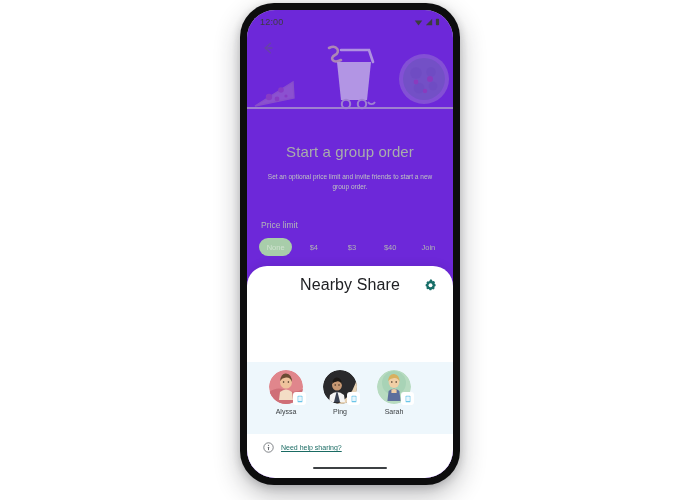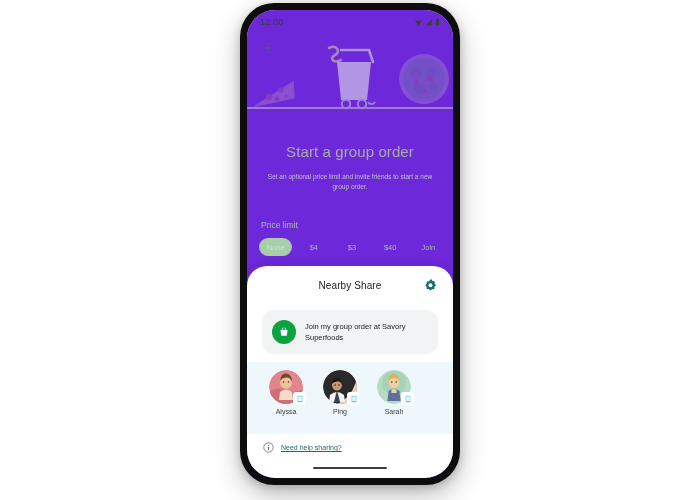--- a/index.html
+++ b/index.html
@@ -197,21 +197,21 @@
     overflow: hidden;
   }
   #sheet-header {
     position: relative;
     height: 38px;
     display: flex;
     align-items: center;
     justify-content: center;
   }
   #sheet-title {
-    font-size: 10px;
+    font-size: 16px;
     color: #202124;
     letter-spacing: 0.1px;
   }
   #settings-gear-button {
     position: absolute;
     right: 14px;
     top: 11px;
     width: 17px;
     height: 17px;
     display: flex;
@@ -435,29 +435,20 @@
             <svg viewBox="0 0 20 20" width="15" height="15">
               <path d="M10 1.6 L12 2.4 L12.6 4.3 L14.6 4.1 L16 5.6 L15.3 7.4 L16.8 8.7
                        L16.8 10.8 L15.1 11.8 L15.5 13.8 L14 15.2 L12.1 14.7 L10.9 16.3
                        L8.9 16.3 L7.8 14.7 L5.9 15.1 L4.5 13.6 L5 11.8 L3.5 10.6
                        L3.5 8.6 L5.1 7.5 L4.7 5.6 L6.2 4.2 L8 4.7 Z" fill="#176e68"></path>
               <circle cx="10" cy="9.6" r="2.6" fill="#ffffff"></circle>
             </svg>
           </div>
         </div>
 
-        <div id="share-card">
-          <div id="share-app-icon">
-            <svg viewBox="0 0 16 16" width="12" height="12">
-              <path d="M3.2 5.4 L12.8 5.4 L11.6 13 L4.4 13 Z" fill="#ffffff"></path>
-              <path d="M5.4 5.4 L6.4 2.6 M10.6 5.4 L9.6 2.6" stroke="#ffffff" stroke-width="1.1" stroke-linecap="round" fill="none"></path>
-            </svg>
-          </div>
-          <div id="share-card-text">Join my group order at Savory Superfoods</div>
-        </div>
 
         <div id="contacts-row">
 
           <div class="contact">
             <div class="contact-avatar-wrap">
               <div class="contact-avatar">
                 <svg viewBox="0 0 34 34" width="34" height="34">
                   <circle cx="17" cy="17" r="17" fill="#e0868c"></circle>
                   <path d="M0 34 L0 22 Q8 16 17 20 Q26 24 34 19 L34 34 Z" fill="#cf6f77"></path>
                   <ellipse cx="17" cy="12" rx="6" ry="6.6" fill="#efc39c"></ellipse>

